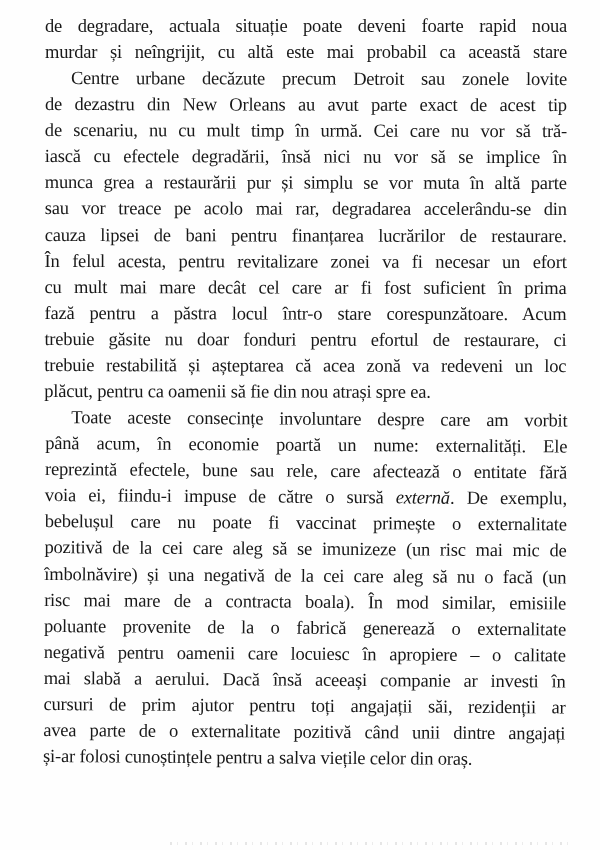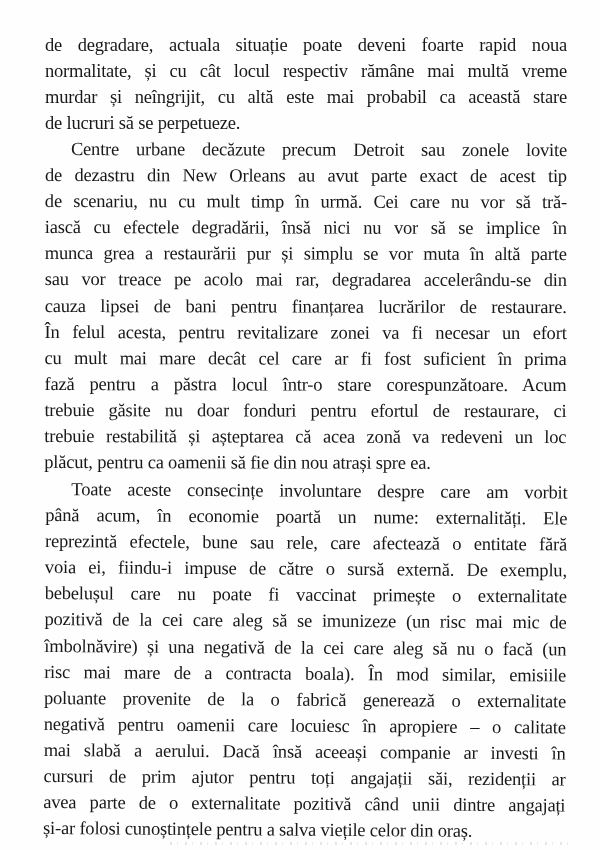--- a/index.html
+++ b/index.html
@@ -7,57 +7,55 @@
   body {
     background: #ffffff;
     font-family: "Liberation Serif", serif;
     color: #181818;
   }
   .page {
     position: relative;
     width: 600px;
     height: 850px;
     background: #fefefe;
-    padding: 32px 33px 0 45px;
+    padding: 13px 33px 0 45px;
     overflow: hidden;
   }
   .para { margin: 0; }
   .line {
     font-size: 18.5px;
     line-height: 26.1px;
     letter-spacing: -0.2px;
     text-align: justify;
     text-align-last: justify;
   }
   .line.last { text-align-last: left; }
   .line.indent { text-indent: 26px; }
   .para-2 { transform: rotate(0.12deg); transform-origin: 0 0; }
   .para-3 { transform: rotate(0.38deg); transform-origin: 0 20%; }
   .b { font-weight: normal; }
-  .i { }
+  .i { font-style: italic; }
   .scan-noise {
     position: absolute;
     left: 170px;
     bottom: 5px;
     width: 400px;
     height: 3px;
     opacity: 0.18;
     background: repeating-linear-gradient(90deg, #777 0 2px, transparent 2px 7px, #999 7px 8px, transparent 8px 15px);
   }
 </style>
 </head>
 <body>
 
 <div class="page">
 
   <div class="para para-1">
     <div class="line">de degradare, actuala situație poate deveni foarte rapid noua</div>
-    <div class="line">normalitate, și cu cât locul respectiv rămâne mai multă vreme</div>
     <div class="line">murdar și neîngrijit, cu altă este mai probabil ca această stare</div>
-    <div class="line last">de lucruri să se perpetueze.</div>
   </div>
 
   <div class="para para-2">
     <div class="line indent">Centre urbane decăzute precum Detroit sau zonele lovite</div>
     <div class="line">de dezastru din New Orleans au avut parte exact de acest tip</div>
     <div class="line">de scenariu, nu cu mult timp în urmă. Cei care nu vor să tră-</div>
     <div class="line">iască cu efectele degradării, însă nici nu vor să se implice în</div>
     <div class="line">munca grea a restaurării pur și simplu se vor muta în altă parte</div>
     <div class="line">sau vor treace pe acolo mai rar, degradarea accelerându-se din</div>
     <div class="line">cauza lipsei de bani pentru finanțarea lucrărilor de restaurare.</div>

